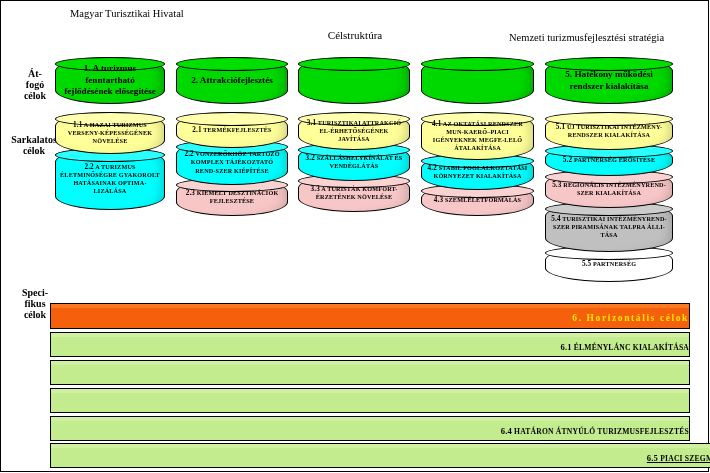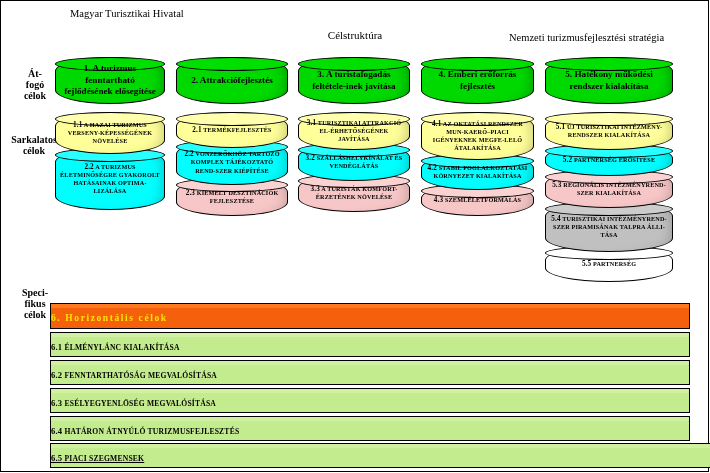--- a/index.html
+++ b/index.html
@@ -90,21 +90,21 @@
   .c-gray{background:#c0c0c0;box-shadow:inset -10px 0 14px -10px rgba(0,0,0,.22);}
   .c-gray .cap{background:#cccccc;}
   .c-white{background:#ffffff;}
   .c-white .cap{background:#ffffff;}
 
   
   .bar{
     position:absolute;
     box-sizing:border-box;
     border:1px solid #000;
-    display:flex;align-items:center;justify-content:flex-start;
+    display:flex;align-items:center;justify-content:flex-end;
     text-align:center;
   }
   .bar .bartop{
     position:absolute;left:-1px;right:-1px;top:-5px;height:5px;
     border:1px solid #000;border-bottom:none;
     box-sizing:border-box;
   }
   .bar-orange{background:#f4600c;}
   .bar-orange .bartop{background:#ff7a1f;}
   .bar-orange .txt{
@@ -157,37 +157,35 @@
     <div class="cyl sub c-cyan" style="position: absolute; left: 176px; top: 140px; width: 112px; height: 45px; z-index: 28;">
       <div class="cap"></div>
       <div class="txt"><span class="lead">2.2</span><span> Vonzerőkhöz tartozó komplex tájékoztató rend-szer kiépítése</span></div>
     </div>
     <div class="cyl sub c-pink" style="position: absolute; left: 176px; top: 178px; width: 112px; height: 38px; z-index: 26;">
       <div class="cap"></div>
       <div class="txt"><span class="lead">2.3</span><span> Kiemelt desztinációk fejlesztése</span></div>
     </div>
     <div class="cyl head" style="position: absolute; left: 298px; top: 57px; width: 112px; height: 47px; z-index: 38;">
       <div class="cap"></div>
-      <div class="txt">3. A turistafogadás feltétele-inek javítása</div>
     </div>
     <div class="cyl sub c-yellow" style="position: absolute; left: 298px; top: 112px; width: 112px; height: 38px; z-index: 30;">
       <div class="cap"></div>
       <div class="txt"><span class="lead">3.1</span><span> Turisztikai attrakció el-érhetőségének javítása</span></div>
     </div>
     <div class="cyl sub c-cyan" style="position: absolute; left: 298px; top: 143px; width: 112px; height: 38px; z-index: 28;">
       <div class="cap"></div>
       <div class="txt"><span class="lead">3.2</span><span> Szálláshelykínálat és vendéglátás</span></div>
     </div>
     <div class="cyl sub c-pink" style="position: absolute; left: 298px; top: 174px; width: 112px; height: 38px; z-index: 26;">
       <div class="cap"></div>
       <div class="txt"><span class="lead">3.3</span><span> A Turisták komfort-érzetének   növelése</span></div>
     </div>
     <div class="cyl head" style="position: absolute; left: 421px; top: 57px; width: 113px; height: 47px; z-index: 37;">
       <div class="cap"></div>
-      <div class="txt">4. Emberi erőforrás fejlesztés</div>
     </div>
     <div class="cyl sub c-yellow" style="position: absolute; left: 421px; top: 112px; width: 113px; height: 48px; z-index: 30;">
       <div class="cap"></div>
       <div class="txt"><span class="lead">4.1</span><span> Az oktatási rendszer mun-kaerő–piaci igényeknek megfe-lelő átalakítása</span></div>
     </div>
     <div class="cyl sub c-cyan" style="position: absolute; left: 421px; top: 154px; width: 113px; height: 36px; z-index: 28;">
       <div class="cap"></div>
       <div class="txt"><span class="lead">4.2</span><span> Stabil foglalkoztatási környezet kialakítása</span></div>
     </div>
     <div class="cyl sub c-pink" style="position: absolute; left: 421px; top: 184px; width: 113px; height: 32px; z-index: 26;">
@@ -223,25 +221,23 @@
     <div class="bar bar-orange" style="left: 50px; top: 307px; width: 640px; height: 22px; z-index: 20;">
       <div class="bartop"></div>
       <div class="txt">6.  Horizontális célok</div>
     </div>
     <div class="bar bar-green" style="left: 50px; top: 336px; width: 640px; height: 21px; z-index: 19;">
       <div class="bartop"></div>
       <div class="txt"><span class="lead">6.1</span><span> Élménylánc kialakítása</span></div>
     </div>
     <div class="bar bar-green" style="left: 50px; top: 364px; width: 640px; height: 21px; z-index: 18;">
       <div class="bartop"></div>
-      <div class="txt"><span class="lead">6.2</span><span> Fenntarthatóság megvalósítása</span></div>
     </div>
     <div class="bar bar-green" style="left: 50px; top: 392px; width: 640px; height: 21px; z-index: 17;">
       <div class="bartop"></div>
-      <div class="txt"><span class="lead">6.3</span><span> Esélyegyenlőség megvalósítása</span></div>
     </div>
     <div class="bar bar-green" style="left: 50px; top: 420px; width: 640px; height: 21px; z-index: 16;">
       <div class="bartop"></div>
       <div class="txt"><span class="lead">6.4</span><span> Határon átnyúló turizmusfejlesztés</span></div>
     </div>
     <div class="bar bar-green" style="left: 50px; top: 447px; width: 691px; height: 21px; z-index: 15; text-decoration: underline;">
       <div class="bartop"></div>
       <div class="txt"><span class="lead">6.5</span><span> Piaci szegmensek</span></div>
     </div>
   </div>

